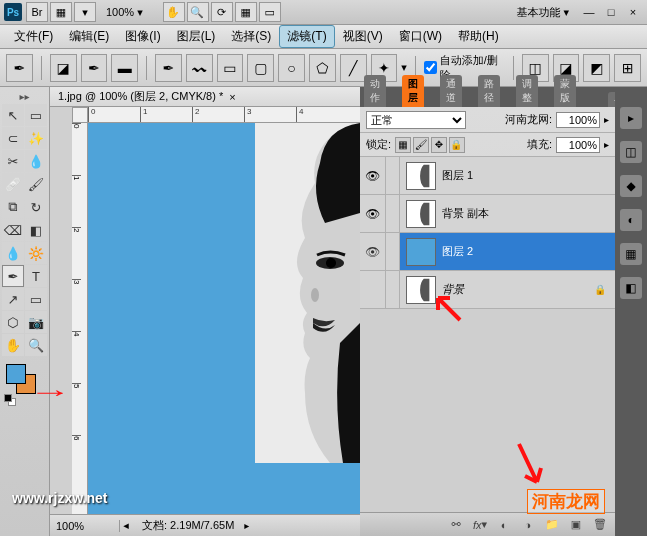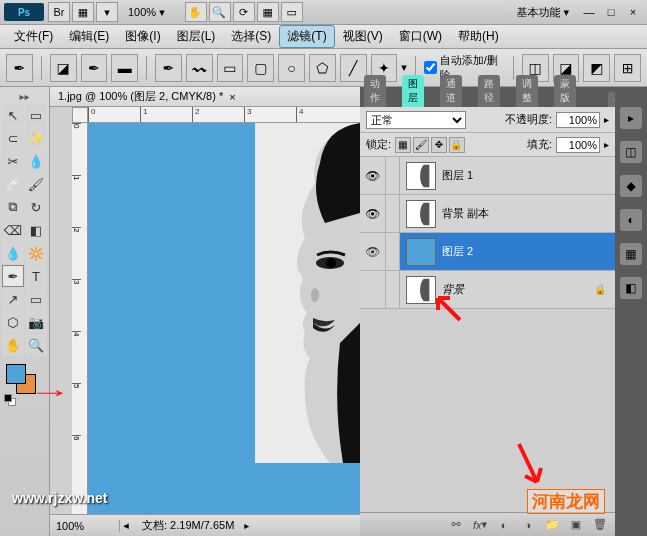--- a/index.html
+++ b/index.html
@@ -1,19 +1,19 @@
 <!DOCTYPE html>
 <html><head>
 <meta charset="utf-8">
 <style>
 * { margin: 0; padding: 0; box-sizing: border-box; font-family: "Microsoft YaHei", sans-serif; }
 body { width: 647px; height: 536px; background: #4d4d4d; position: relative; overflow: hidden; }
 
 .title-bar { height: 25px; background: linear-gradient(#d8d8d8,#c4c4c4); display: flex; align-items: center; border-bottom: 1px solid #999; padding: 0 4px; }
-.ps-logo { width: 40px; height: 18px; background: #0a3d5c; color: #4fc3f7; font-size: 10px; font-weight: bold; display: flex; align-items: center; justify-content: center; border-radius: 2px; margin-right: 4px; }
+.ps-logo { width: 18px; height: 18px; background: #0a3d5c; color: #4fc3f7; font-size: 10px; font-weight: bold; display: flex; align-items: center; justify-content: center; border-radius: 2px; margin-right: 4px; }
 .tb-item { width: 22px; height: 20px; background: #e0e0e0; border: 1px solid #999; margin-right: 2px; display: flex; align-items: center; justify-content: center; font-size: 11px; }
 .zoom-display { margin-left: 8px; font-size: 11px; }
 .tb-spacer { flex: 1; }
 .workspace-dd { font-size: 11px; padding: 2px 8px; }
 .win-btn { width: 20px; height: 16px; margin-left: 2px; font-size: 11px; display: flex; align-items: center; justify-content: center; cursor: pointer; }
 
 .menu-bar { height: 24px; background: linear-gradient(#e8e8e8,#d4d4d4); display: flex; align-items: flex-end; border-bottom: 1px solid #999; padding: 0 6px; }
 .menu-item { font-size: 12px; padding: 3px 8px; cursor: pointer; }
 .menu-item.active { background: #b8d8e8; border: 1px solid #5090b0; border-radius: 3px; padding: 2px 7px; }
 
@@ -43,21 +43,21 @@
 .vscroll-gutter { position: absolute; top: 20px; left: 0; width: 22px; bottom: 22px; background: #d0d0d0; }
 .canvas-content { position: absolute; top: 36px; left: 38px; right: 0; bottom: 22px; background: #4fa3d9; overflow: hidden; }
 .face-img { position: absolute; right: 0; top: 0; width: 105px; height: 340px; }
 .status-bar { position: absolute; bottom: 0; left: 0; right: 0; height: 22px; background: linear-gradient(#e0e0e0,#c8c8c8); display: flex; align-items: center; font-size: 11px; border-top: 1px solid #999; }
 .status-zoom { width: 70px; padding: 0 6px; border-right: 1px solid #999; }
 .status-doc { padding: 0 10px; }
 
 .panels-dock { width: 255px; background: #5a5a5a; display: flex; flex-direction: column; }
 .panel-tabs { height: 20px; background: #5a5a5a; display: flex; align-items: flex-end; padding: 0 4px; gap: 16px; }
 .panel-tab { font-size: 10px; padding: 2px 6px; background: #707070; color: #ddd; cursor: pointer; border-top-left-radius: 3px; border-top-right-radius: 3px; }
-.panel-tab.active { background: #5eead4; color: #000; }
+.panel-tab.active { background: #f97316; color: #000; font-weight: bold; }
 .panel-body { background: linear-gradient(#dcdcdc,#cecece); flex: 1; display: flex; flex-direction: column; }
 .blend-row { height: 26px; display: flex; align-items: center; padding: 0 6px; gap: 4px; border-bottom: 1px solid #b0b0b0; }
 .blend-select { width: 100px; font-size: 11px; height: 18px; background: #fff; border: 1px solid #888; }
 .opacity-label { font-size: 11px; margin-left: auto; }
 .pct-input { width: 44px; font-size: 11px; height: 16px; border: 1px solid #888; text-align: right; padding-right: 2px; }
 .lock-row { height: 24px; display: flex; align-items: center; padding: 0 6px; gap: 4px; border-bottom: 1px solid #b0b0b0; font-size: 11px; }
 .lock-icons { display: flex; gap: 2px; }
 .lock-ic { width: 16px; height: 16px; background: #d0d0d0; border: 1px solid #999; font-size: 10px; display: flex; align-items: center; justify-content: center; }
 .layers-list { flex: 1; overflow: auto; background: #cfcfcf; }
 .layer-row { height: 38px; display: flex; align-items: center; border-bottom: 1px solid #b0b0b0; background: #d4d4d4; }
@@ -238,21 +238,21 @@
       <div class="panel-tab">蒙版</div>
       <div style="flex:1"></div>
       <div class="panel-tab">◂◂</div>
       <div class="panel-tab">≡</div>
     </div>
     <div class="panel-body">
       <div class="blend-row">
         <select class="blend-select">
           <option>正常</option>
         </select>
-        <span class="opacity-label">不透明度:</span>
+        <span class="opacity-label">河南龙网:</span>
         <input class="pct-input" value="100%" style="">
         <span style="font-size:10px">▸</span>
       </div>
       <div class="lock-row">
         <span>锁定:</span>
         <div class="lock-icons">
           <div class="lock-ic">▦</div>
           <div class="lock-ic">🖌</div>
           <div class="lock-ic">✥</div>
           <div class="lock-ic">🔒</div>

